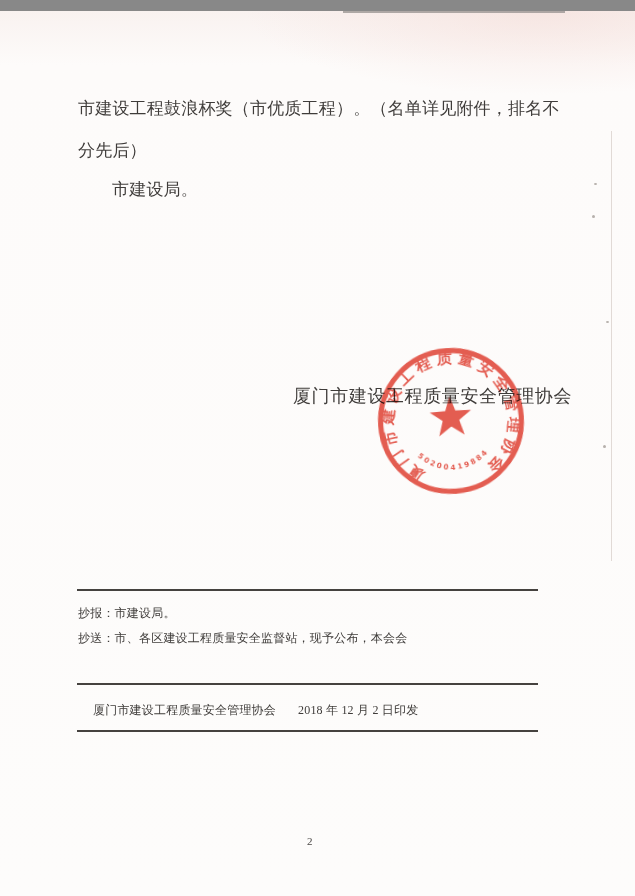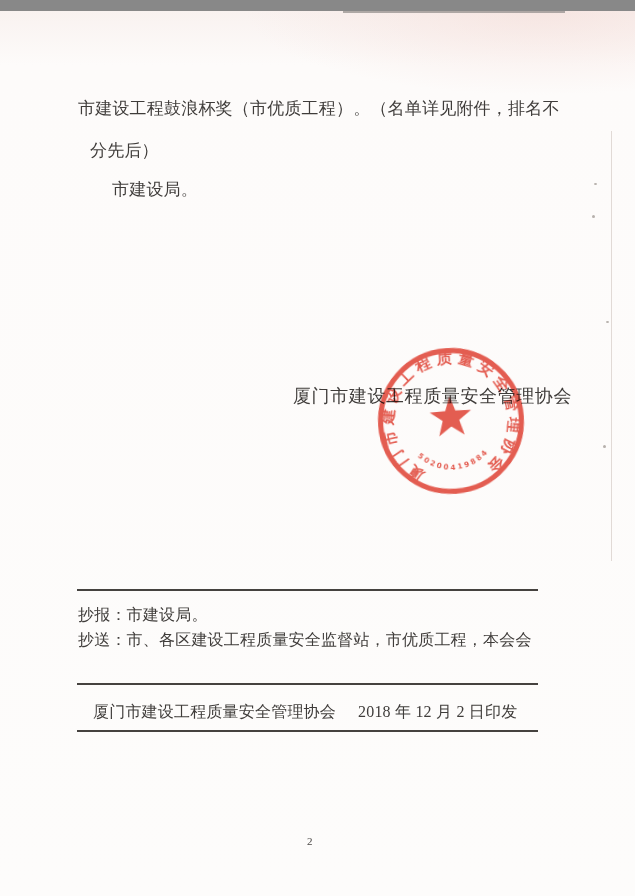--- a/index.html
+++ b/index.html
@@ -30,21 +30,21 @@
     background: #ded6d2; opacity: .9;
   }
   .speck { position: absolute; background: #b6b0ac; border-radius: 50%; }
   .speck.s1 { left: 594px; top: 172px; width: 3px; height: 2px; }
   .speck.s2 { left: 592px; top: 204px; width: 3px; height: 3px; }
   .speck.s3 { left: 606px; top: 310px; width: 3px; height: 2px; }
   .speck.s4 { left: 603px; top: 434px; width: 3px; height: 3px; }
 
   .txt { position: absolute; white-space: nowrap; }
   .body-line { font-size: 17px; letter-spacing: 0.2px; }
-  .footer-line { font-size: 16px; letter-spacing: 0.2px; }
+  .footer-line { font-size: 12px; letter-spacing: 0.2px; }
 
   .rule { position: absolute; left: 77px; width: 461px; height: 2px; background: #45423f; }
 
   .pagenum { font-size: 11px; color: #4a4745; }
 
   
   .seal {
     position: absolute;
     left: 363px;
     top: 322px;
@@ -78,21 +78,21 @@
 <div class="page">
 
   <div class="scan-topline"></div>
   <div class="scan-rightline"></div>
   <div class="speck s1"></div>
   <div class="speck s2"></div>
   <div class="speck s3"></div>
   <div class="speck s4"></div>
 
   <div class="txt body-line" style="left:78px; top:86px;">市建设工程鼓浪杯奖（市优质工程）。（名单详见附件，排名不</div>
-  <div class="txt body-line" style="left:90px; top:128px;">分先后）</div>
+  <div class="txt body-line" style="left:78px; top:128px;">分先后）</div>
   <div class="txt body-line" style="left:112px; top:167px;">市建设局。</div>
 
 
   <div class="txt" style="left:293px; top:373px; font-size:18px; letter-spacing:0.6px;">厦门市建设工程质量安全管理协会</div>
 
   <svg class="seal" viewBox="0 0 170 170">
     <circle class="ring" cx="85" cy="85" r="68"></circle>
     <polygon class="star" points="85,61 89.9,75.2 105,75.5 93,84.6 97.3,99 85,90.4 72.7,99 77,84.6 65,75.5 80.1,75.2"></polygon>
     <defs>
       <path id="sealArcTop" d="M 57 133.5 A 56 56 0 1 1 113 133.5" fill="none"></path>
@@ -105,21 +105,21 @@
       <textPath href="#sealArcBottom" startOffset="50%">3502004198845</textPath>
     </text>
   </svg>
 
   <div class="rule" style="top:578px;"></div>
 
   <div class="txt footer-line" style="left:78px; top:594px;">
     <span>抄报：</span><span>市建设局。</span>
   </div>
   <div class="txt footer-line" style="left:78px; top:619px;">
-    <span>抄送：</span><span>市、各区建设工程质量安全监督站，市优质工程，本会会</span>
+    <span>抄送：</span><span>市、各区建设工程质量安全监督站，现予公布，本会会</span>
   </div>
 
   <div class="rule" style="top:672px;"></div>
 
   <div class="txt footer-line" style="left:93px; top:691px;text-align:right;">
     <span>厦门市建设工程质量安全管理协会</span><span style="display:inline-block; width:22px;"></span><span>2018 年 12 月 2 日印发</span>
   </div>
 
   <div class="rule" style="top:719px;"></div>
 

